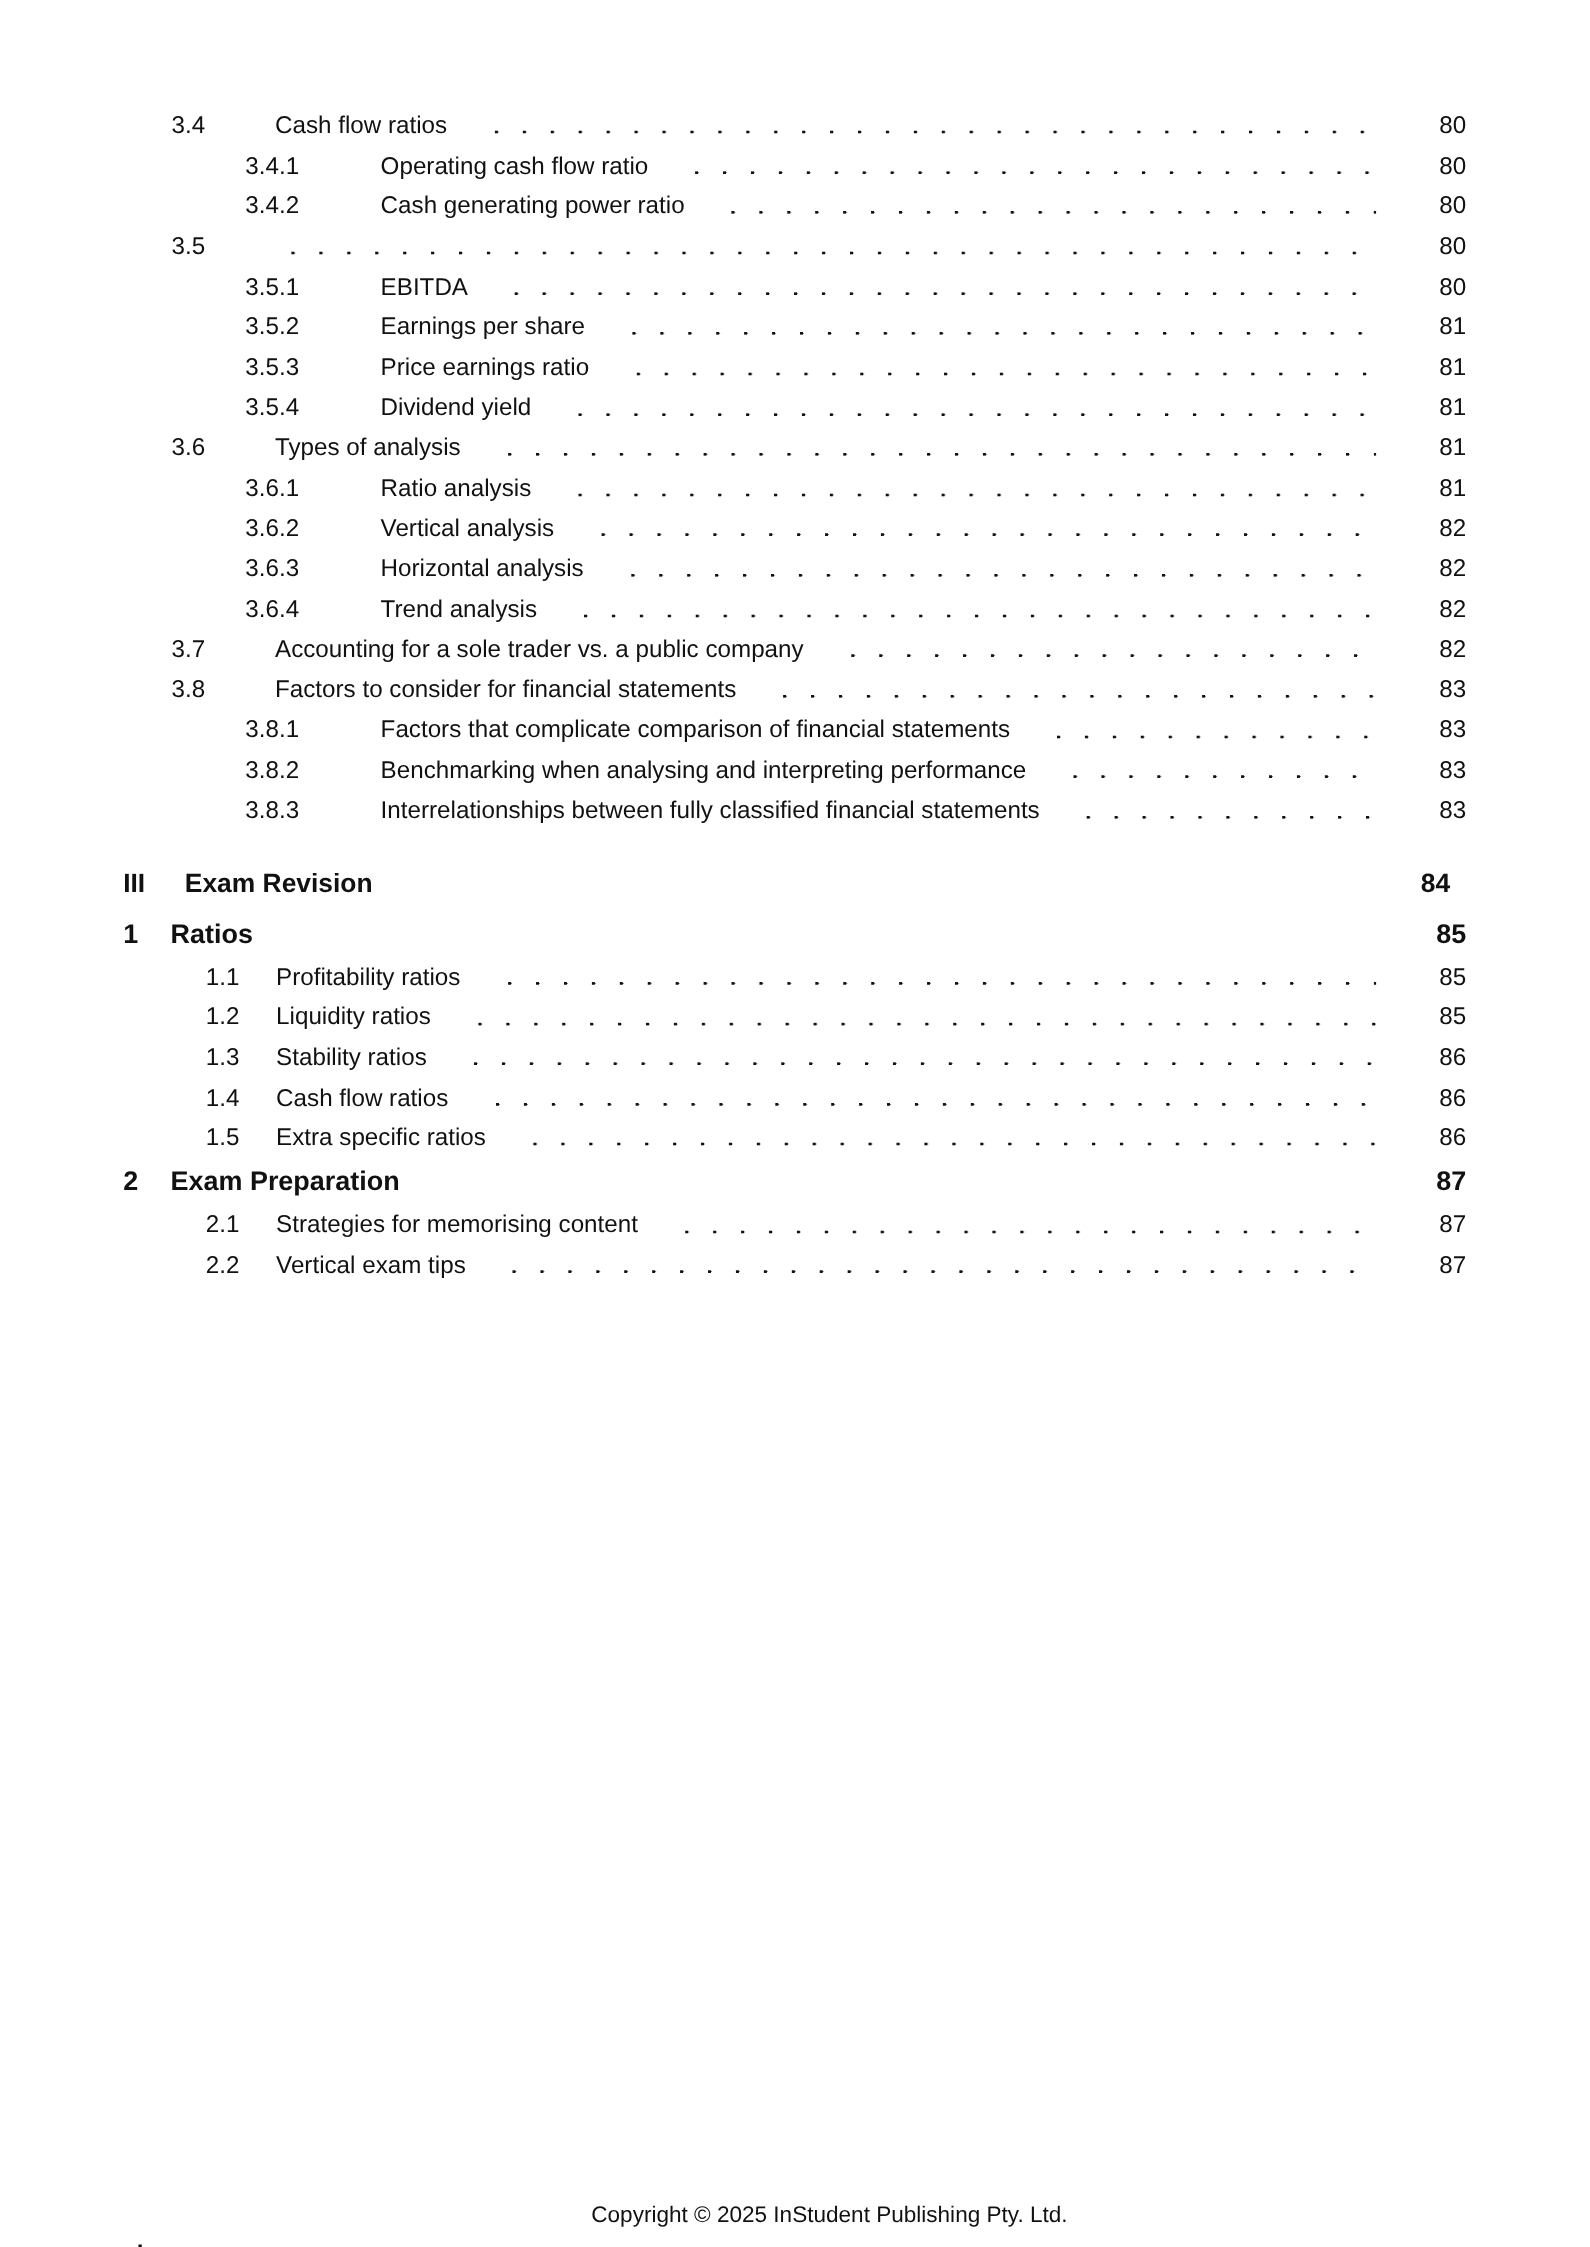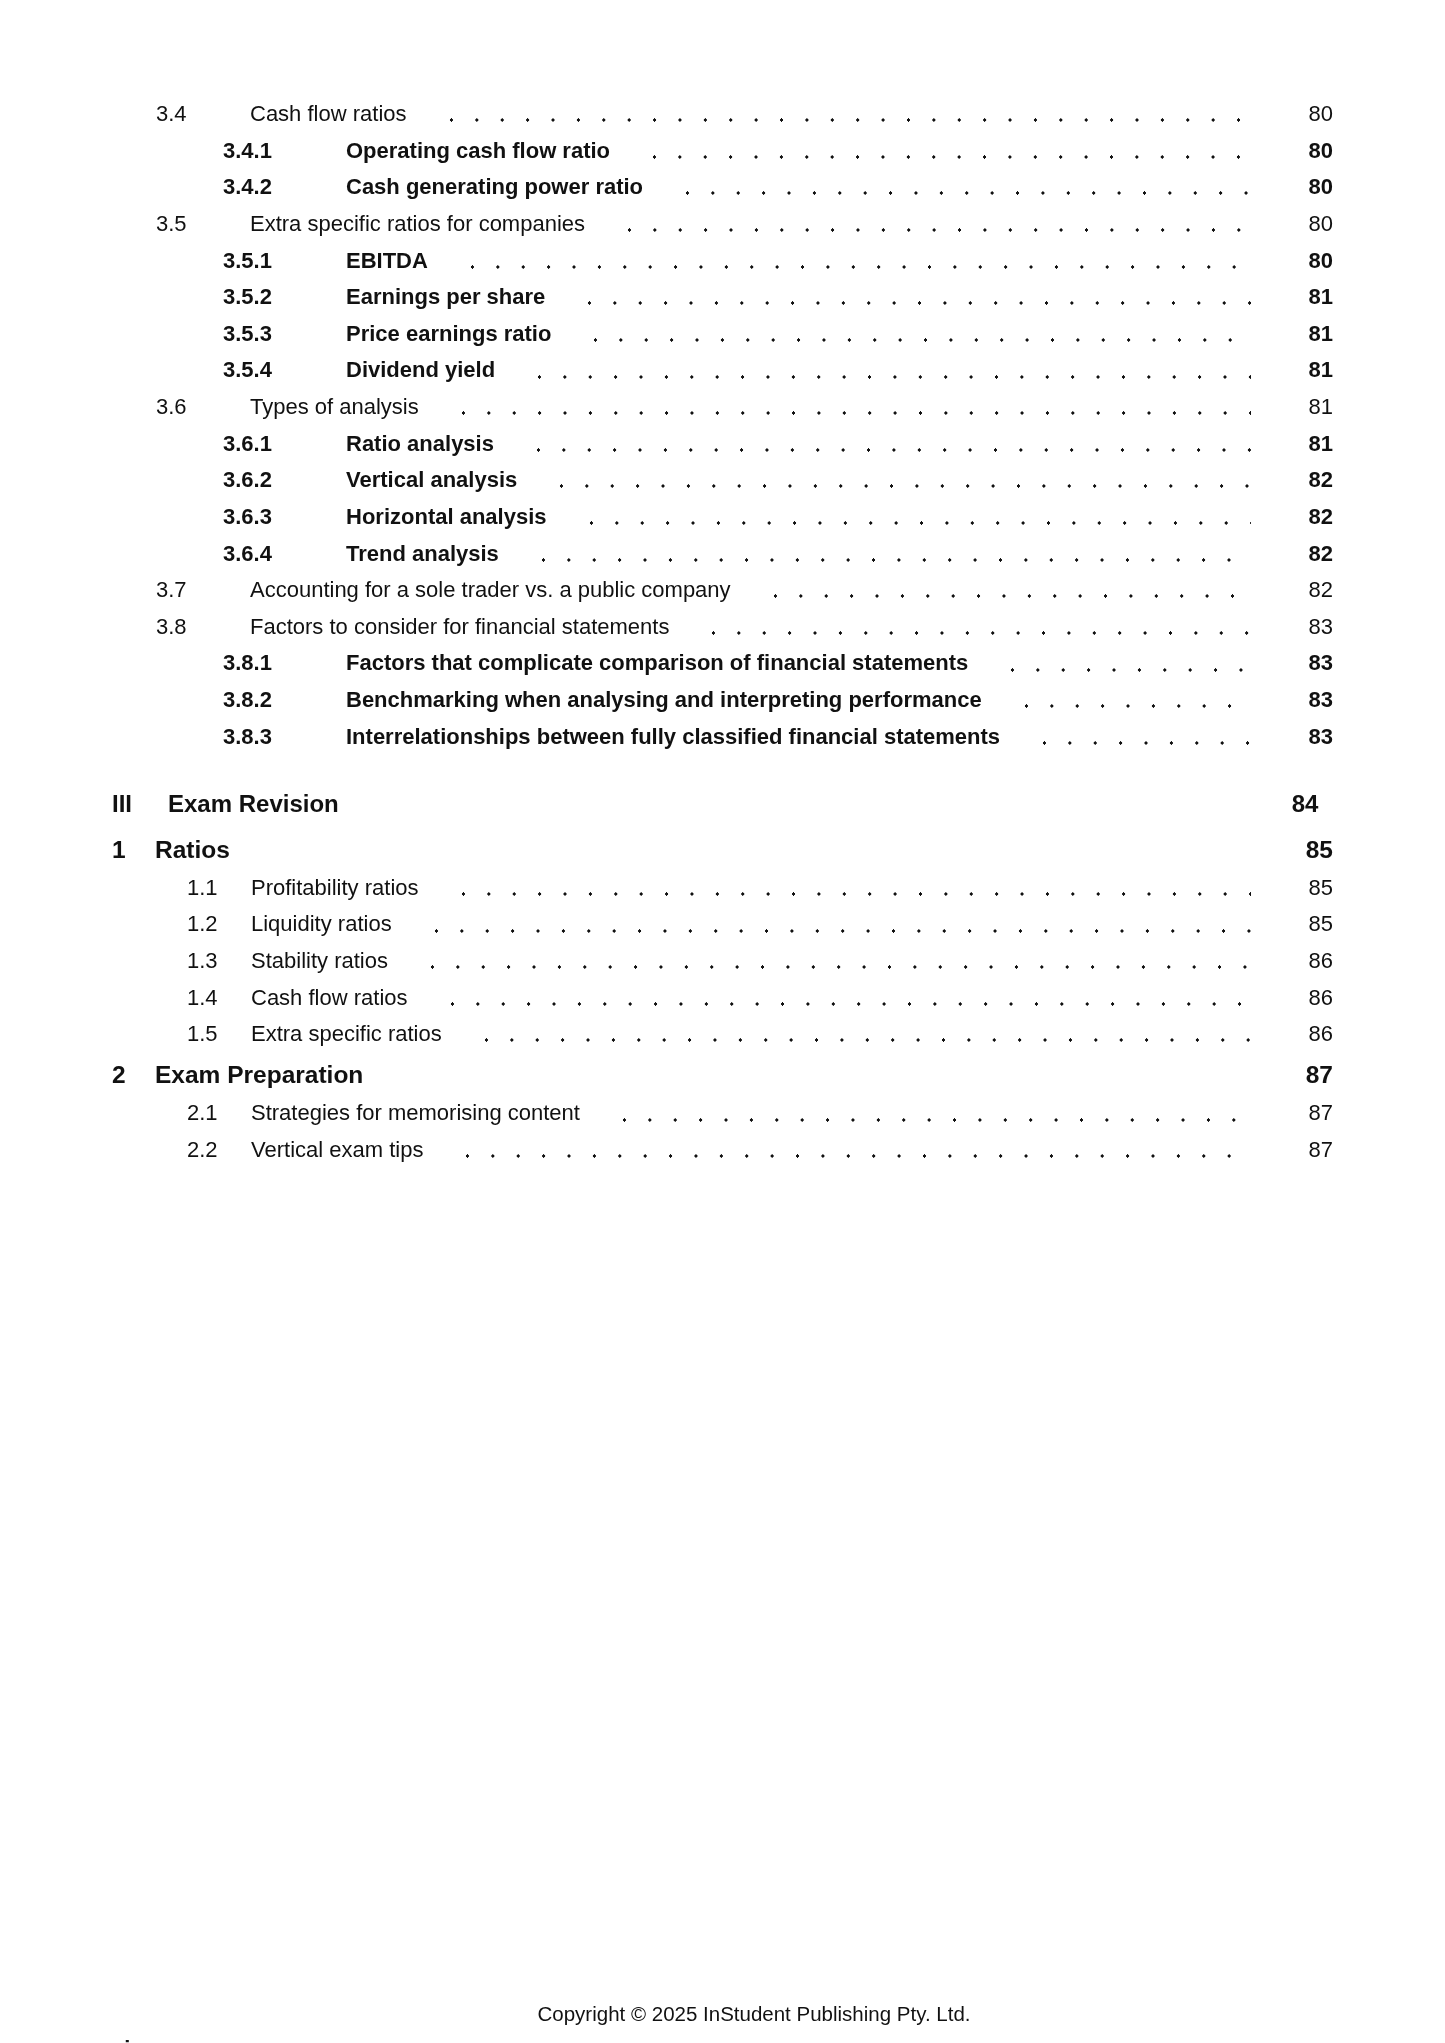--- a/index.html
+++ b/index.html
@@ -9,21 +9,21 @@
     -webkit-font-smoothing:antialiased;
   }
   .toc{position:absolute;left:112px;top:96px;width:1221px;}
   .row{display:flex;height:36.63px;line-height:36.63px;font-size:22px;white-space:nowrap;gap:28px;}
   .row .num{flex:0 0 auto;}
   .row .title{flex:0 0 auto;}
   .row .pagenum{flex:0 0 auto;width:44px;text-align:right;}
   
   .lvl-sec{padding-left:44px;}
   .lvl-sec .num{width:66px;}
-  .lvl-sub{padding-left:111px;font-weight:bold;}
+  .lvl-sub{padding-left:111px;}
   .lvl-sub .num{width:95px;}
   .lvl-p3sec{padding-left:75px;}
   .lvl-p3sec .num{width:36px;}
   
   .leader{
     flex:1 1 auto;height:4px;align-self:flex-end;
     margin:0 10px 10.5px 14px;
     background-image:radial-gradient(circle 1.6px at 2.5px 2px,#111 98%,rgba(0,0,0,0));
     background-size:25.4px 4px;background-repeat:repeat-x;background-position:left bottom;
   }
@@ -60,21 +60,20 @@
     <span class="pagenum">80</span>
   </div>
   <div class="row lvl-sub">
     <span class="num">3.4.2</span>
     <span class="title">Cash generating power ratio</span>
     <span class="leader"></span>
     <span class="pagenum">80</span>
   </div>
   <div class="row lvl-sec">
     <span class="num">3.5</span>
-    <span class="title">Extra specific ratios for companies</span>
     <span class="leader"></span>
     <span class="pagenum">80</span>
   </div>
   <div class="row lvl-sub">
     <span class="num">3.5.1</span>
     <span class="title">EBITDA</span>
     <span class="leader"></span>
     <span class="pagenum">80</span>
   </div>
   <div class="row lvl-sub">

